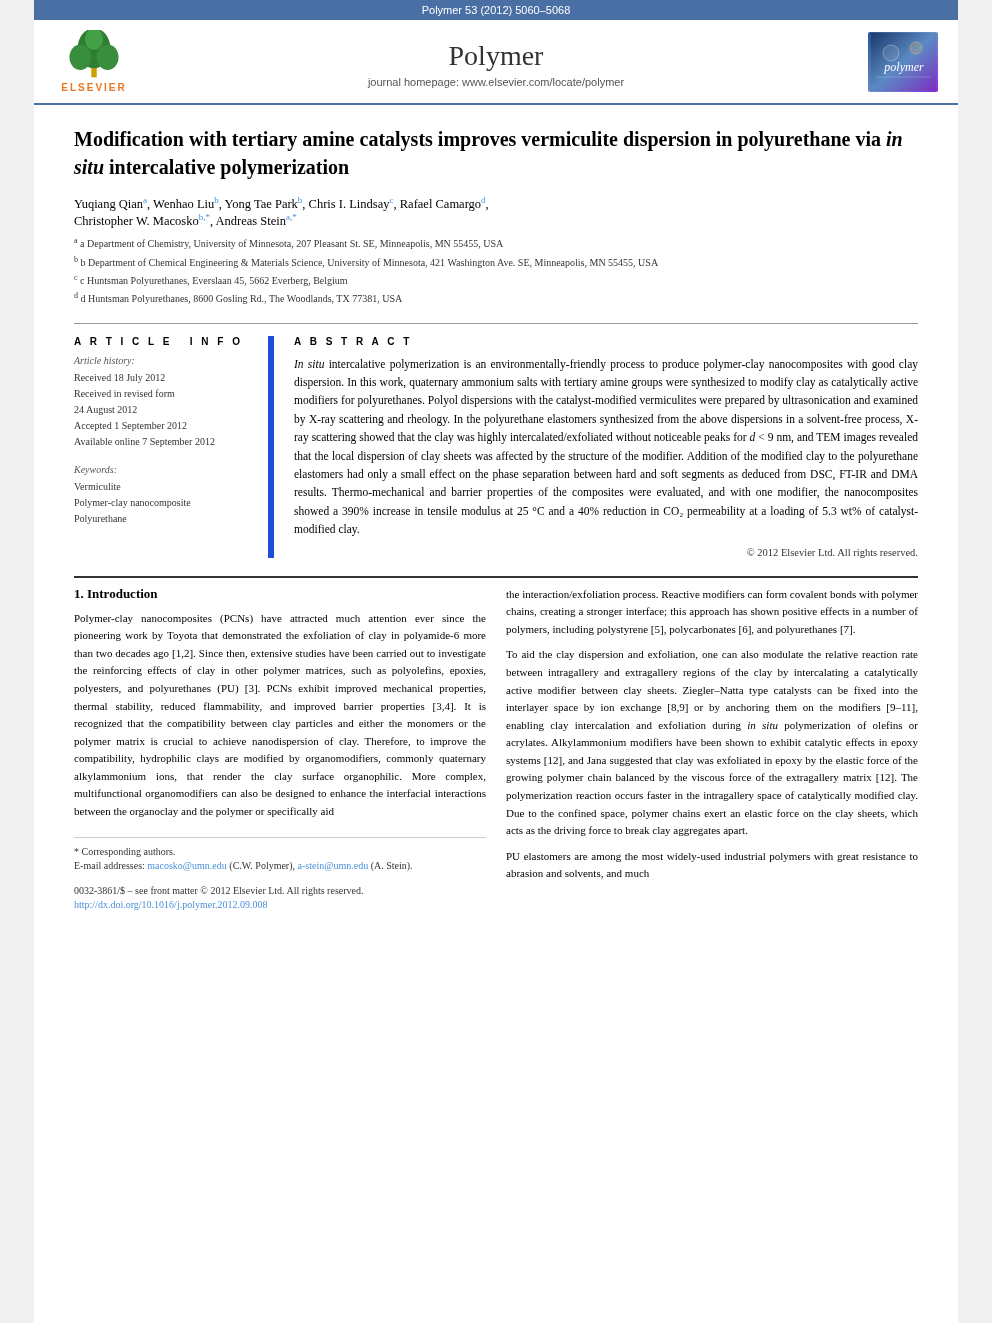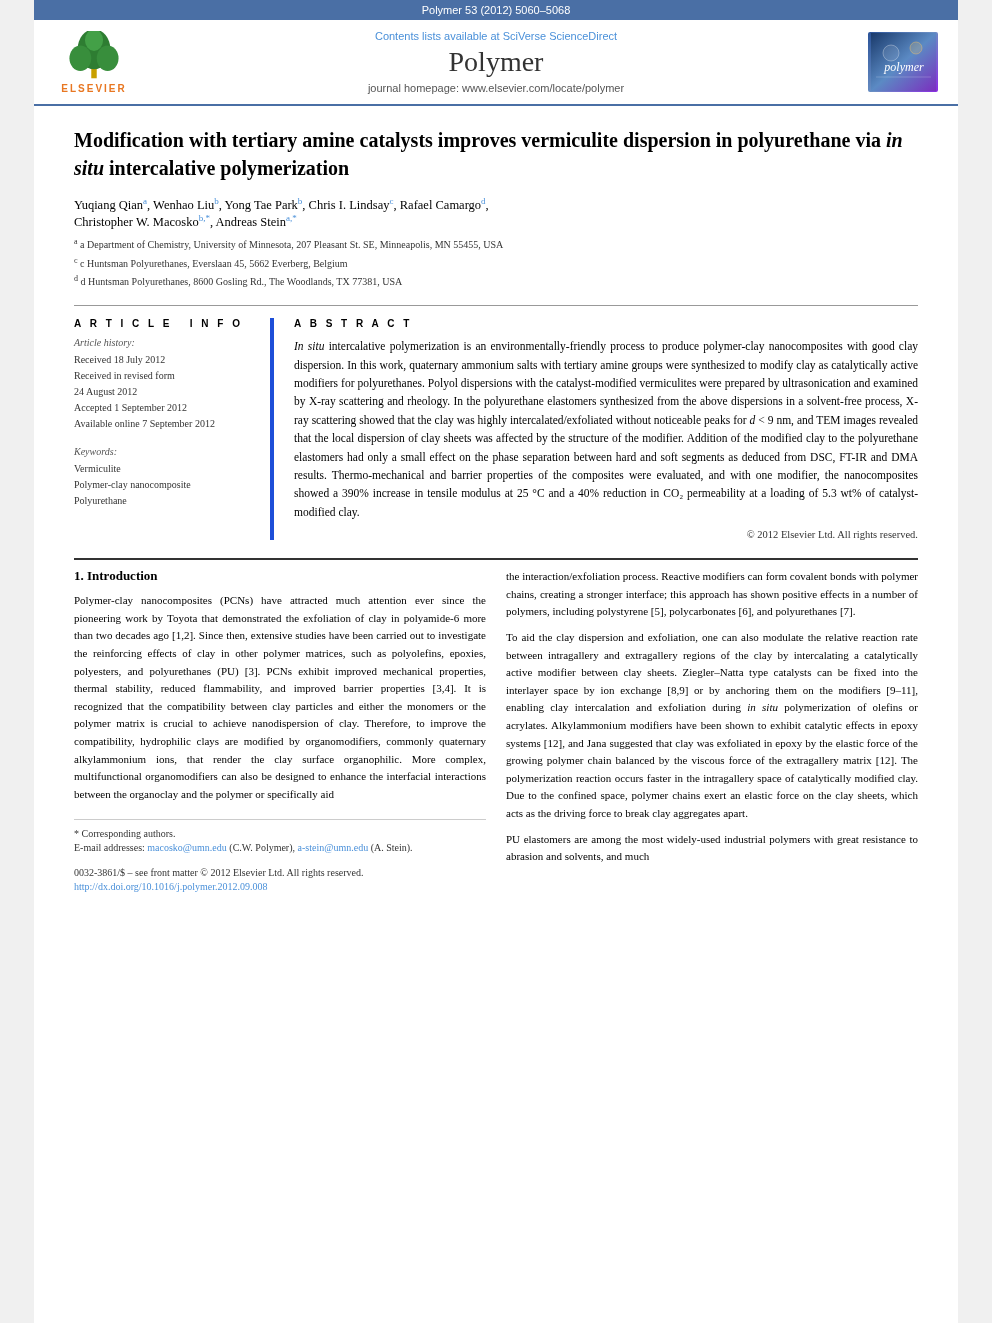--- a/index.html
+++ b/index.html
@@ -140,21 +140,21 @@
     .two-col {
       display: flex;
       gap: 20px;
       margin-top: 10px;
       border-top: 1px solid #999;
       padding-top: 12px;
     }
     .col-left {
       width: 200px;
       flex-shrink: 0;
-      border-right: 4px solid #1d4ed8;
+      border-right: 6px solid #1d4ed8;
       padding-right: 20px;
     }
     .col-right {
       flex: 1;
     }
 
     
     .section-label {
       font-size: 10px;
       font-family: Arial, sans-serif;
@@ -267,23 +267,20 @@
           <ellipse cx="30" cy="20" rx="18" ry="22" fill="#2e7d32"></ellipse>
           <ellipse cx="15" cy="30" rx="12" ry="14" fill="#388e3c"></ellipse>
           <ellipse cx="45" cy="30" rx="12" ry="14" fill="#388e3c"></ellipse>
           <ellipse cx="30" cy="10" rx="10" ry="12" fill="#43a047"></ellipse>
         </svg>
         <div class="elsevier-text">ELSEVIER</div>
       </div>
     </div>
 
     <div class="journal-center">
-      <div class="sciverse-link">
-        <span>Contents lists available at </span><span style="color:#4a90d9">SciVerse ScienceDirect</span>
-      </div>
       <div class="journal-name-big">Polymer</div>
       <div class="journal-homepage">
         <span>journal homepage: </span><span>www.elsevier.com/locate/polymer</span>
       </div>
     </div>
 
     <div class="polymer-logo">
       <div class="polymer-logo-box">
         <svg width="65" height="58" viewBox="0 0 65 58">
           <defs>
@@ -310,20 +307,21 @@
       Modification with tertiary amine catalysts improves vermiculite dispersion in polyurethane via <em>in situ</em> intercalative polymerization
     </div>
 
     <div class="authors">
       Yuqiang Qian<sup>a</sup>, Wenhao Liu<sup>b</sup>, Yong Tae Park<sup>b</sup>, Chris I. Lindsay<sup>c</sup>, Rafael Camargo<sup>d</sup>,<br>
       Christopher W. Macosko<sup>b,*</sup>, Andreas Stein<sup>a,*</sup>
     </div>
 
     <div class="affiliations">
       <p><sup>a</sup> <span>a Department of Chemistry, University of Minnesota, 207 Pleasant St. SE, Minneapolis, MN 55455, USA</span></p>
+      <p><sup>b</sup> <span>b Department of Chemical Engineering &amp; Materials Science, University of Minnesota, 421 Washington Ave. SE, Minneapolis, MN 55455, USA</span></p>
       <p><sup>c</sup> <span>c Huntsman Polyurethanes, Everslaan 45, 5662 Everberg, Belgium</span></p>
       <p><sup>d</sup> <span>d Huntsman Polyurethanes, 8600 Gosling Rd., The Woodlands, TX 77381, USA</span></p>
     </div>
 
     <div class="two-col">
 
       <div class="col-left">
         <div class="section-label">
           <span style="letter-spacing:3px;">A R T I C L E &nbsp; I N F O</span>
         </div>

